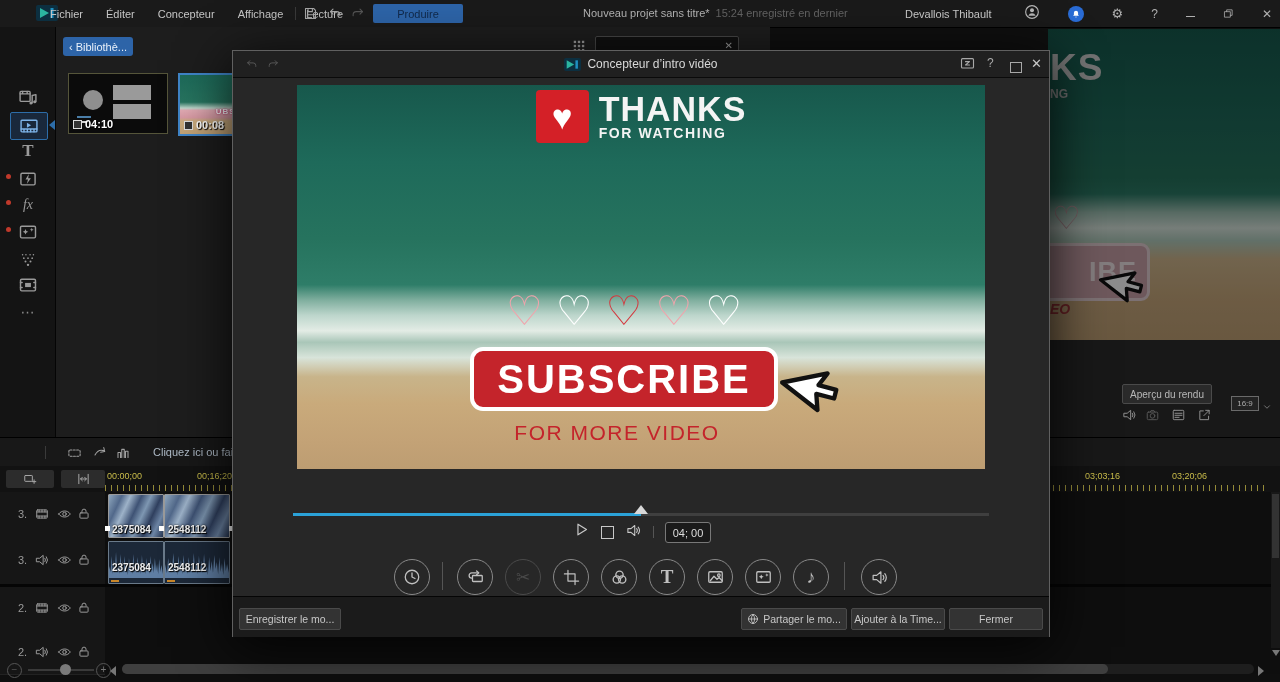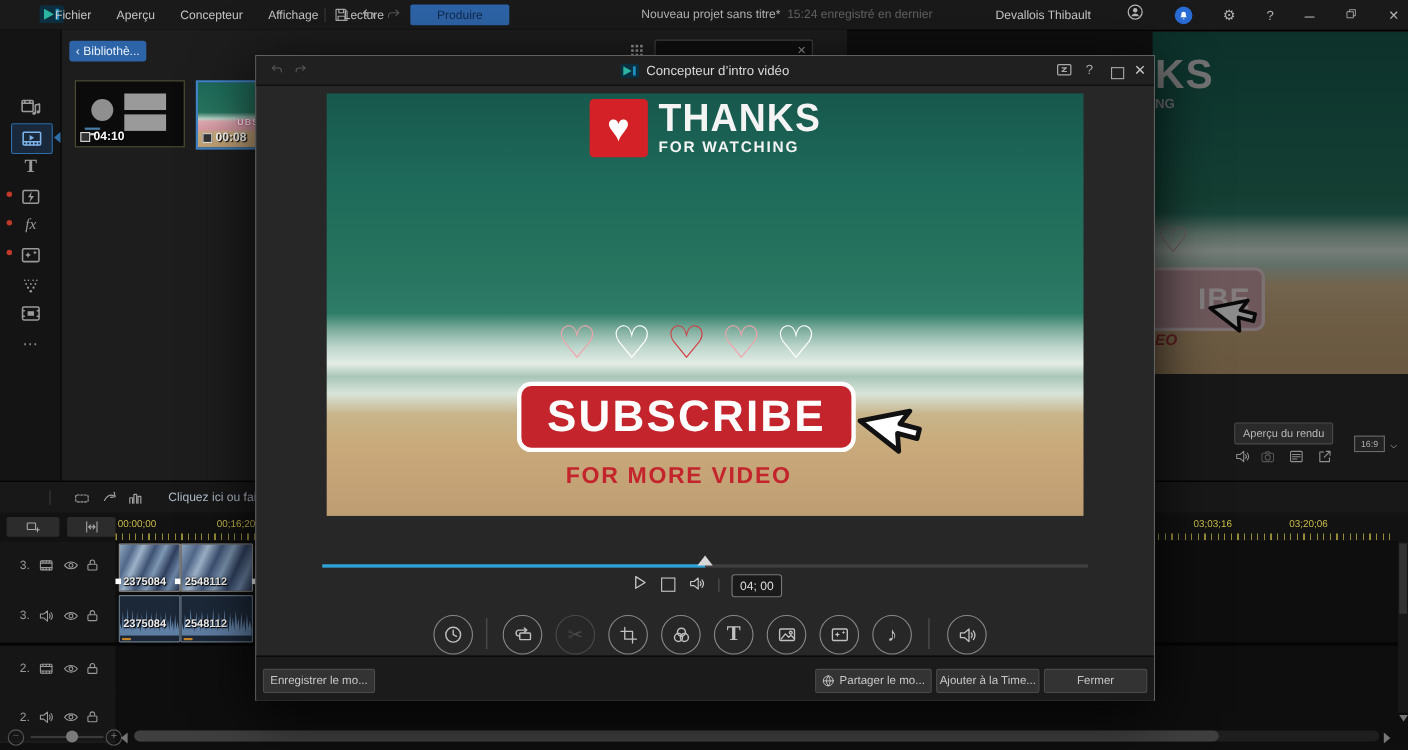--- a/index.html
+++ b/index.html
@@ -134,21 +134,21 @@
   .heartbox{width:53px;height:53px;background:#d42027;border-radius:4px;display:flex;align-items:center;justify-content:center;
     color:#fff;font-size:35px;}
   .btext .l1{color:#f4f4f4;font-size:34px;font-weight:bold;letter-spacing:1px;line-height:.95;transform:scaleY(1.05);}
   .btext .l2{color:#f4f4f4;font-size:14px;font-weight:bold;letter-spacing:1.6px;}
   .heartsrow{position:absolute;left:calc(50% - 17px);transform:translateX(-50%);top:206px;display:flex;gap:13px;font-size:41px;line-height:1;}
   .h-pink{color:#f0a4ac;} .h-white{color:#fff;} .h-red{color:#d4393f;}
   .subbtn{position:absolute;left:calc(50% - 17px);transform:translateX(-50%);top:262px;width:300px;height:56px;background:#c4242b;
     border:4px solid #fff;border-radius:13px;display:flex;align-items:center;justify-content:center;
     color:#fff;font-size:40px;font-weight:bold;letter-spacing:2px;}
   .pv-cursor{position:absolute;left:492px;top:268px;transform:rotate(-52deg);}
-  .formore{position:absolute;left:calc(50% - 24px);transform:translateX(-50%);top:336px;color:#c4242b;font-size:21px;font-weight:bold;letter-spacing:1.5px;text-align:right;}
+  .formore{position:absolute;left:calc(50% - 24px);transform:translateX(-50%);top:336px;color:#c4242b;font-size:21px;font-weight:normal;letter-spacing:1.5px;text-align:right;}
 
   .prog-track{position:absolute;left:60px;top:462px;width:696px;height:3px;background:#3f3f3f;}
   .prog-fill{position:absolute;left:0;top:0;width:348px;height:3px;background:#2ba2d8;}
   .prog-thumb{position:absolute;left:401px;top:454px;width:0;height:0;border-left:7px solid transparent;border-right:7px solid transparent;border-bottom:9px solid #d8d8d8;}
   .tr-ic{position:absolute;color:#c8c8c8;}
   .stopbox{width:11px;height:11px;border:1.5px solid #c8c8c8;display:inline-block;}
   .tsep{position:absolute;width:1px;height:12px;background:#555;}
   .timebox{position:absolute;left:432px;top:471px;width:44px;height:19px;border:1px solid #787878;border-radius:3px;background:#1a1a1a;
     color:#ddd;font-size:11px;display:flex;align-items:center;justify-content:center;}
 
@@ -337,21 +337,21 @@
 
   <header class="topbar">
     <div class="logo">
       <svg width="18" height="12" viewBox="0 0 18 12">
           <polygon points="2,1 11,6 2,11" fill="#2bb5a0"></polygon>
           <rect x="12.5" y="1" width="3" height="10" fill="#1f8fc0"></rect>
         </svg>
     </div>
     <nav class="menu">
       <span>Fichier</span>
-      <span>Aperçu</span>
+      <span>Éditer</span>
       <span>Concepteur</span>
       <span>Affichage</span>
       <span>Lecture</span>
     </nav>
     <div class="tb-sep"></div>
     <span class="tb-ic" style="left:303px"><svg class="ic" width="15" height="15" viewBox="0 0 24 24">
           <use href="#sy-save"></use>
         </svg></span>
     <span class="tb-ic" style="left:328px"><svg class="ic" width="15" height="15" viewBox="0 0 24 24">
           <use href="#sy-undo"></use>

